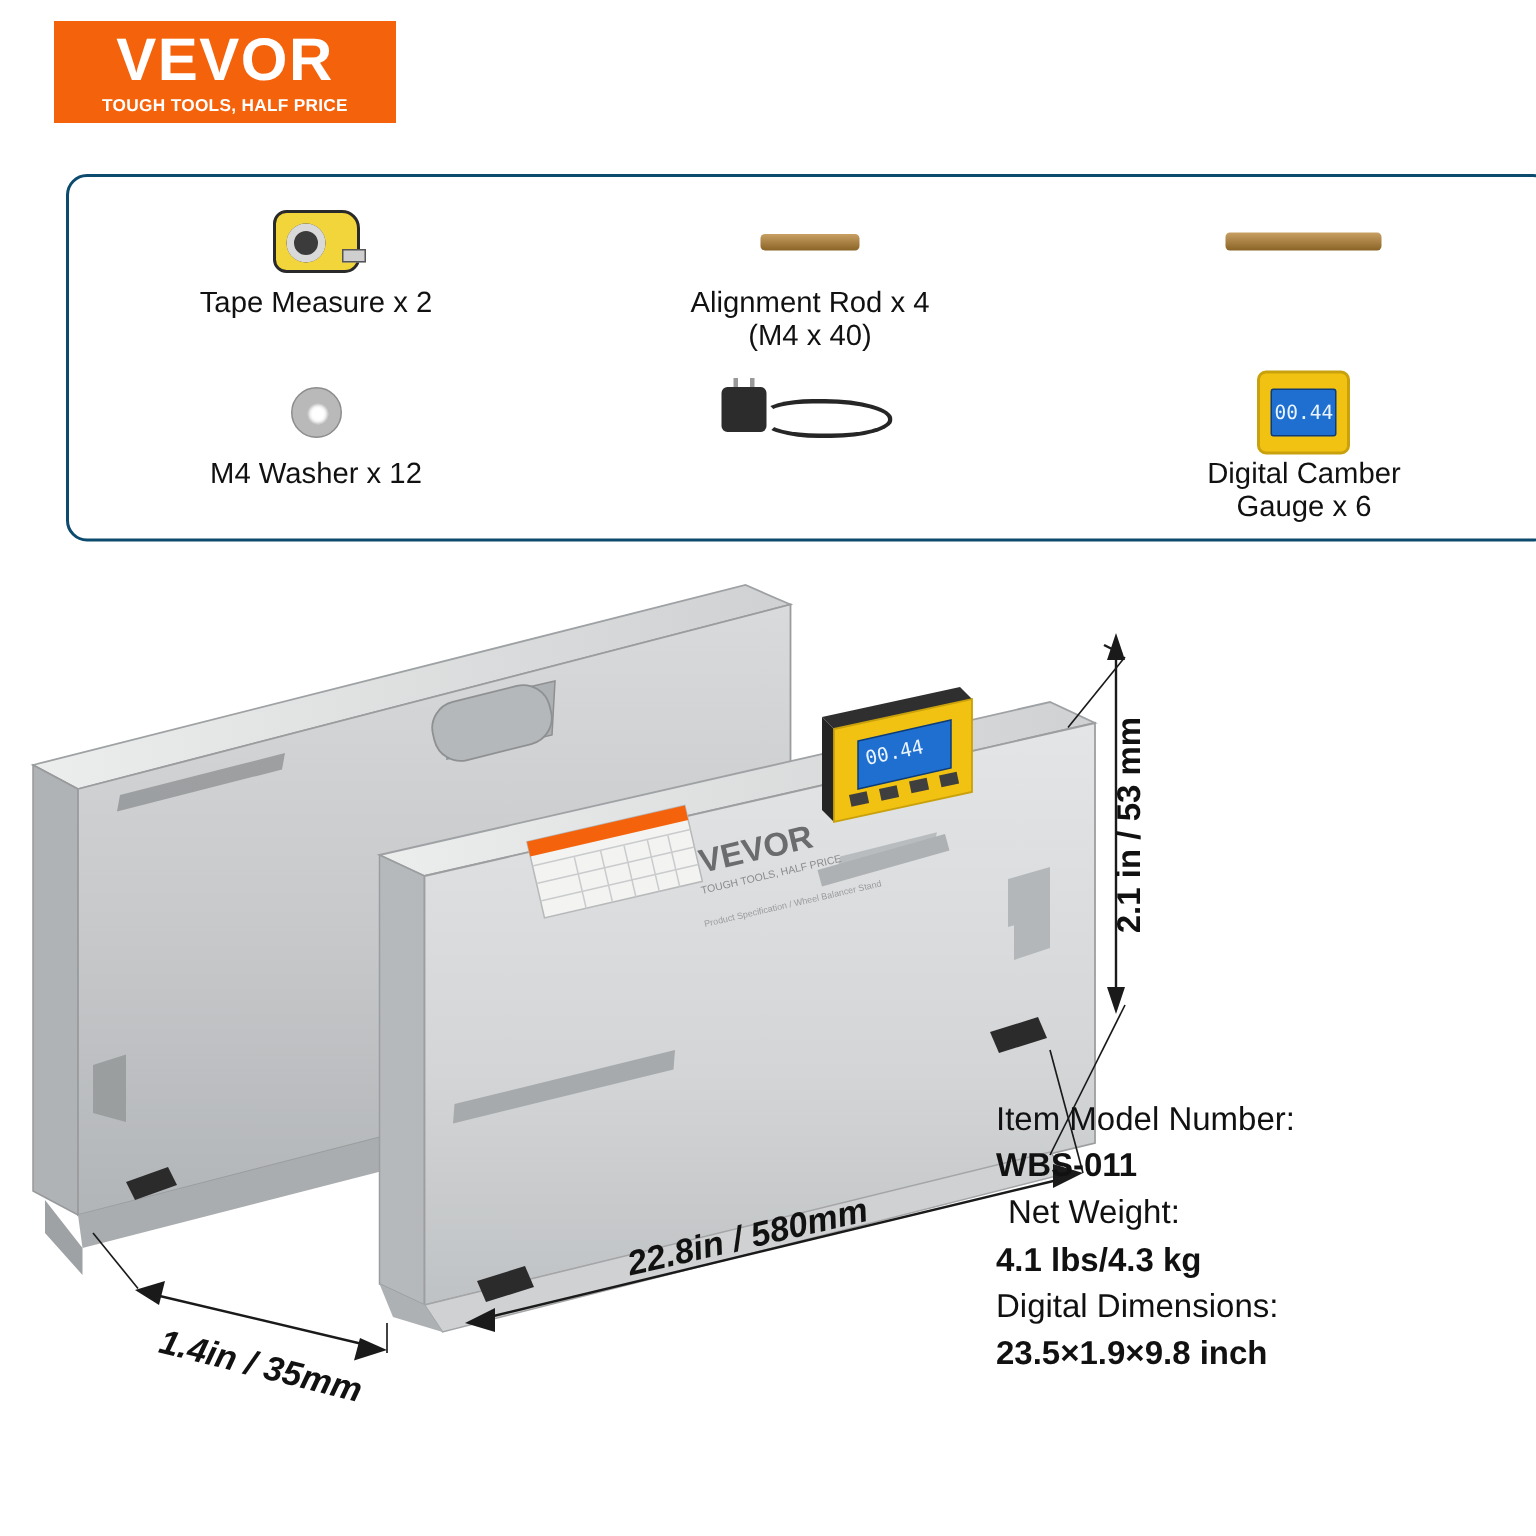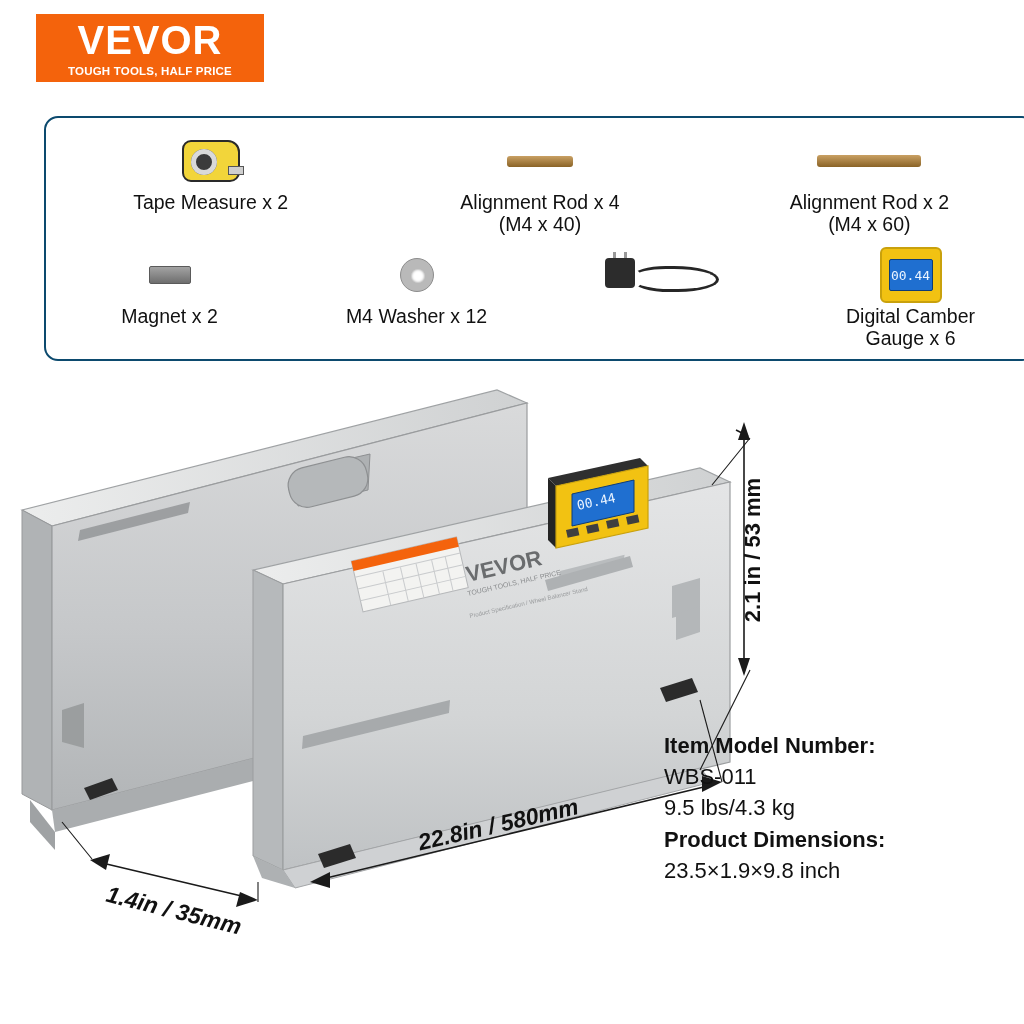--- a/index.html
+++ b/index.html
@@ -183,22 +183,22 @@
   
   .product { position: absolute; left: 0; top: 370px; width: 1024px; height: 654px; }
 
   
   .specs {
     position: absolute;
     right: 30px; top: 730px;
     width: 330px;
     text-align: left;
   }
-  .spec-line { font-size: 22px; line-height: 1.42; color: #111; font-weight: bold; }
-  .spec-line.b { font-weight: normal; }
+  .spec-line { font-size: 22px; line-height: 1.42; color: #111; }
+  .spec-line.b { font-weight: bold; }
   .spec-indent { padding-left: 8px; }
 </style>
 </head>
 <body>
 
 <div class="logo">
   <div class="logo-word">VEVOR</div>
   <div class="logo-tag">TOUGH TOOLS, HALF PRICE</div>
 </div>
 
@@ -215,32 +215,24 @@
       <div class="acc-art">
           <div class="rod40"></div>
         </div>
       <div class="acc-label">Alignment Rod x 4
 (M4 x 40)</div>
     </div>
     <div class="acc-cell">
       <div class="acc-art">
           <div class="rod60"></div>
         </div>
-      <div class="acc-label">Alignment Rod x 2
-(M4 x 60)</div>
     </div>
   </div>
 
   <div class="acc-row r2">
-    <div class="acc-cell">
-      <div class="acc-art">
-          <div class="magnet"></div>
-        </div>
-      <div class="acc-label">Magnet x 2</div>
-    </div>
     <div class="acc-cell">
       <div class="acc-art">
           <div class="washer"></div>
         </div>
       <div class="acc-label">M4 Washer x 12</div>
     </div>
     <div class="acc-cell">
       <div class="acc-art">
         <div class="charger">
             <div class="prongs"></div>
@@ -374,16 +366,17 @@
       <line x1="62" y1="452" x2="92" y2="489" stroke-width="1.1"></line>
       <line x1="258" y1="512" x2="258" y2="532" stroke-width="1.1"></line>
     </g>
     <text x="172" y="548" font-family="Liberation Sans, sans-serif" font-size="23" font-weight="bold" font-style="italic" fill="#111" transform="rotate(14 172 548)" text-anchor="middle">1.4in / 35mm</text>
   </svg>
 </div>
 
 <div class="specs">
   <div class="spec-line">Item Model Number:</div>
   <div class="spec-line b">WBS-011</div>
-  <div class="spec-line b">9.5 lbs/4.3 kg</div>
-  <div class="spec-line">Product Dimensions:</div>
+  <div class="spec-line spec-indent">Net Weight:</div>
+  <div class="spec-line b">4.1 lbs/4.3 kg</div>
+  <div class="spec-line">Digital Dimensions:</div>
   <div class="spec-line b">23.5×1.9×9.8 inch</div>
 </div>
 
 </body></html>

